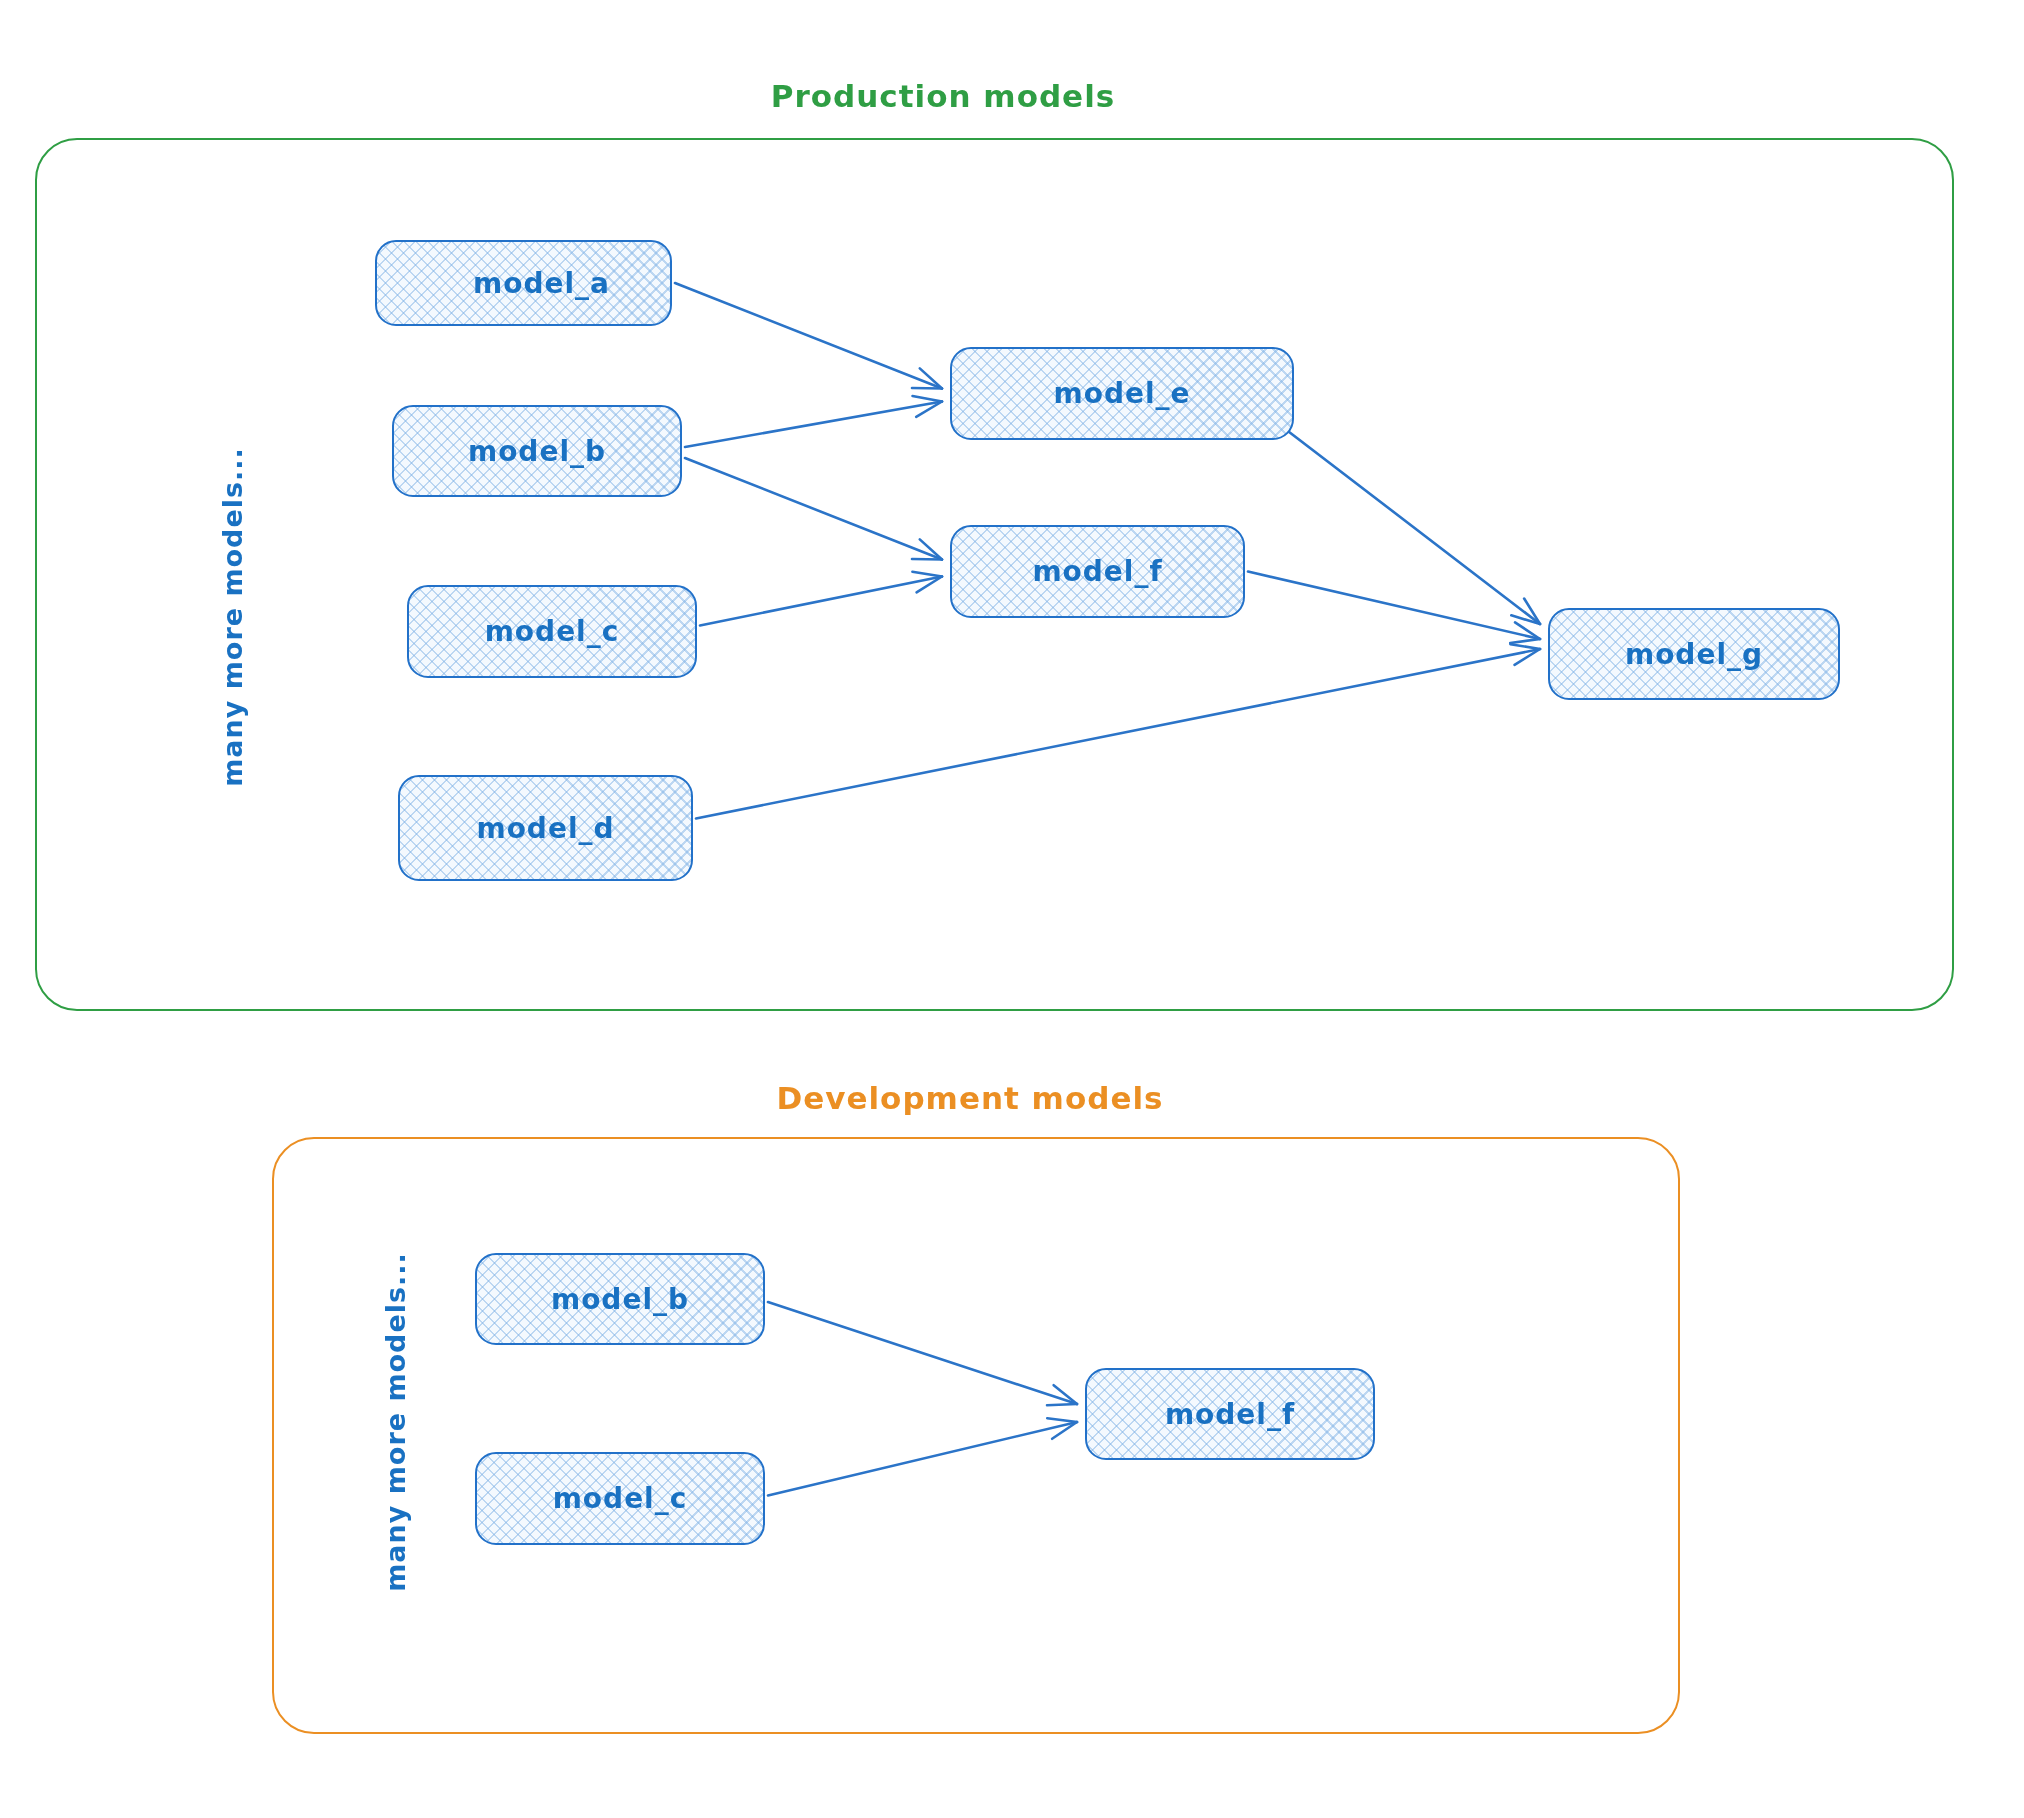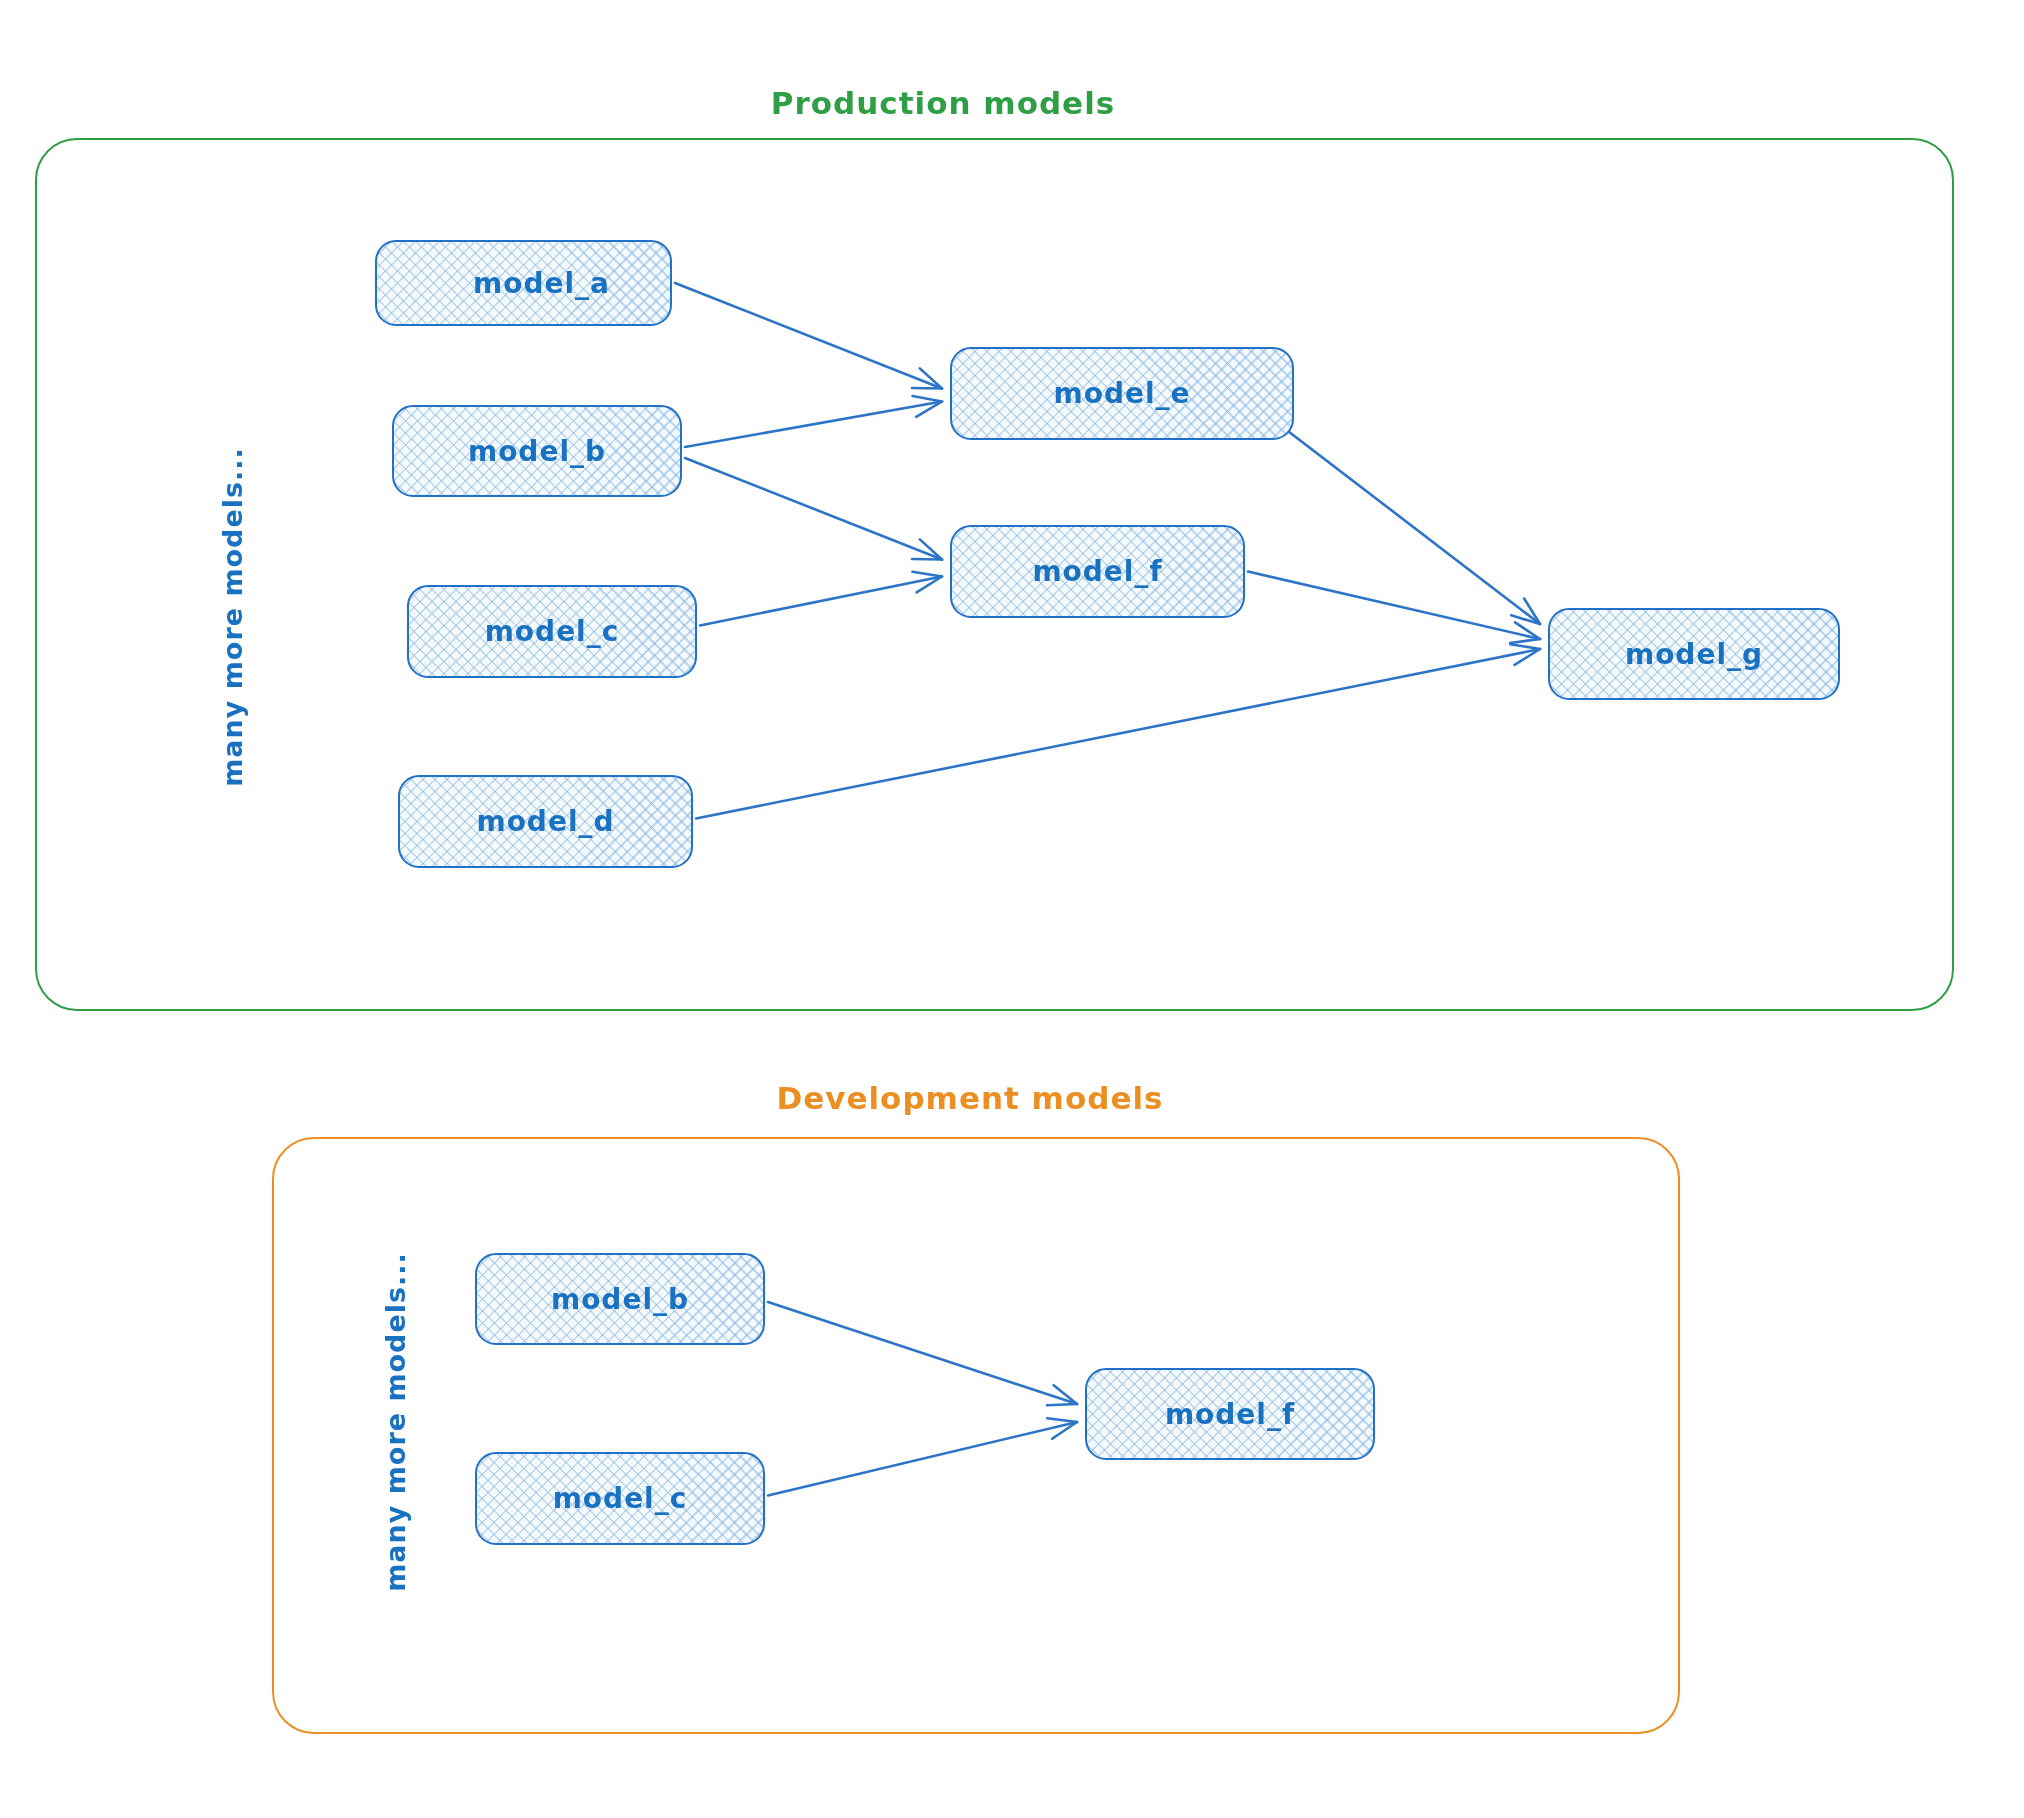--- a/index.html
+++ b/index.html
@@ -54,21 +54,21 @@
   #edges{
     position:absolute;left:0;top:0;
     pointer-events:none;
   }
 </style>
 </head>
 <body>
 
 <div id="canvas">
 
-  <div class="section-title" style="left: 943px; top: 103px; --accent: #2f9e44;">Production models</div>
+  <div class="section-title" style="left: 943px; top: 96px; --accent: #2f9e44;">Production models</div>
   <div class="frame" style="left: 35px; top: 138px; width: 1915px; height: 869px; --accent: #2f9e44;"></div>
   <div class="side-label" style="left: 232px; top: 617px;">many more models...</div>
 
   <div class="section-title" style="left: 970px; top: 1098px; --accent: #eb8f23;">Development models</div>
   <div class="frame" style="left: 272px; top: 1137px; width: 1404px; height: 593px; --accent: #eb8f23;"></div>
   <div class="side-label" style="left: 395px; top: 1422px;">many more models...</div>
 
   <svg id="edges" width="2024" height="1818" viewBox="0 0 2024 1818">
       <g stroke="#2b74c8" stroke-width="2.6" fill="none" stroke-linecap="round">
         <line x1="675" y1="283" x2="942" y2="388.5"></line>
@@ -120,21 +120,21 @@
   <div id="nodes">
       <div class="node" style="left: 375px; top: 240px; width: 297px; height: 86px; padding-left: 36px;">
         <span>model_a</span>
       </div>
       <div class="node" style="left: 392px; top: 405px; width: 290px; height: 92px;">
         <span>model_b</span>
       </div>
       <div class="node" style="left: 407px; top: 585px; width: 290px; height: 93px;">
         <span>model_c</span>
       </div>
-      <div class="node" style="left: 398px; top: 775px; width: 295px; height: 93px;">
+      <div class="node" style="left: 398px; top: 775px; width: 295px; height: 106px;">
         <span>model_d</span>
       </div>
       <div class="node" style="left: 950px; top: 347px; width: 344px; height: 93px;">
         <span>model_e</span>
       </div>
       <div class="node" style="left: 950px; top: 525px; width: 295px; height: 93px;">
         <span>model_f</span>
       </div>
       <div class="node" style="left: 1548px; top: 608px; width: 292px; height: 92px;">
         <span>model_g</span>

